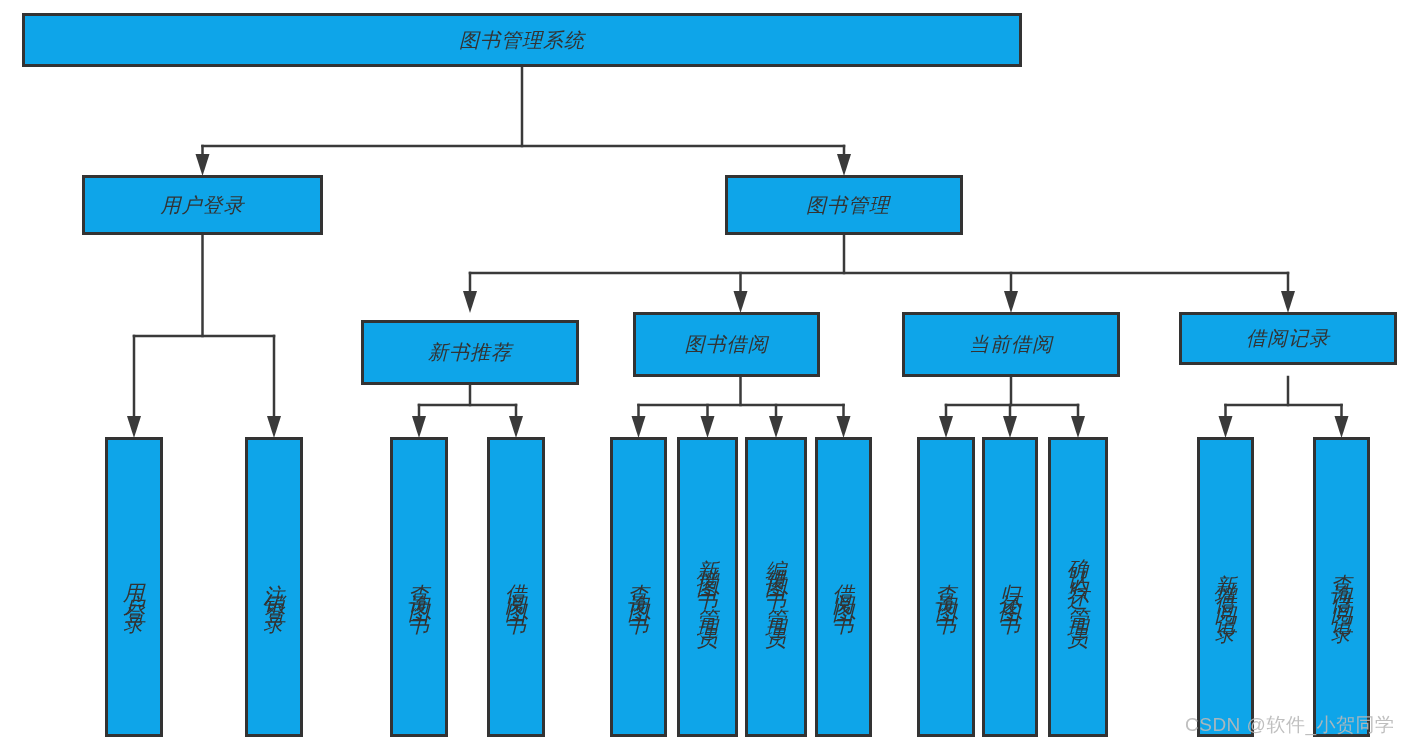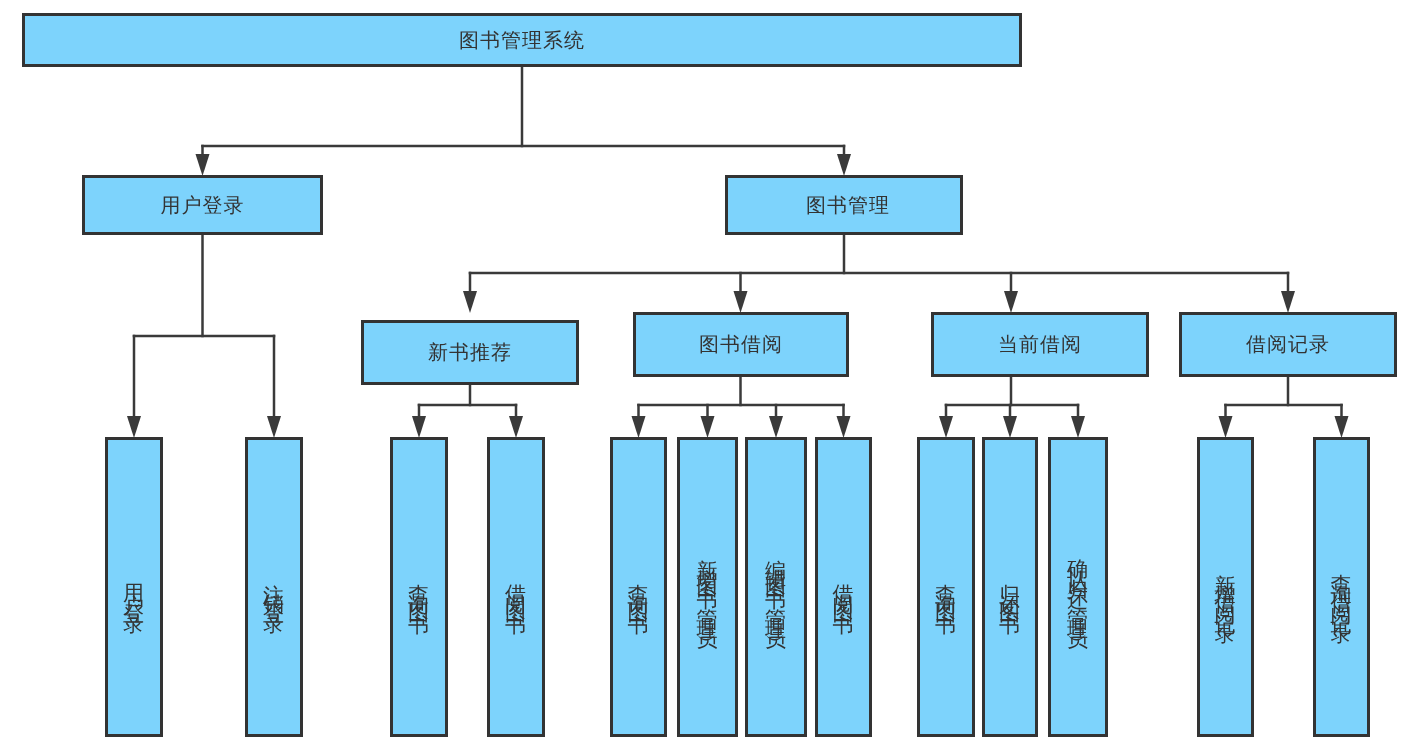--- a/index.html
+++ b/index.html
@@ -18,27 +18,28 @@
   #wires {
     position: absolute;
     left: 0; top: 0;
     width: 1405px;
     height: 747px;
     z-index: 1;
   }
   .node {
     position: absolute;
     box-sizing: border-box;
-    background: #7dd3fc;
+    background: #0ea5e9;
     border: 3px solid #333333;
     display: flex;
     align-items: center;
     justify-content: center;
     color: #333333;
     z-index: 2;
+    font-style: italic;
   }
   .node.h .lbl {
     font-size: 20px;
     letter-spacing: 1px;
     white-space: nowrap;
   }
   .node.v {
     writing-mode: vertical-rl;
     text-orientation: mixed;
   }
@@ -111,45 +112,46 @@
       <polygon points="1003,416 1017,416 1010,438" fill="#3a3a3a"></polygon>
       <line x1="1078" y1="405" x2="1078" y2="419" stroke="#3a3a3a" stroke-width="2.5" stroke-linecap="square"></line>
       <polygon points="1071,416 1085,416 1078,438" fill="#3a3a3a"></polygon>
       <line x1="1288" y1="377" x2="1288" y2="405" stroke="#3a3a3a" stroke-width="2.5" stroke-linecap="square"></line>
       <line x1="1225.5" y1="405" x2="1341.5" y2="405" stroke="#3a3a3a" stroke-width="2.5" stroke-linecap="square"></line>
       <line x1="1225.5" y1="405" x2="1225.5" y2="419" stroke="#3a3a3a" stroke-width="2.5" stroke-linecap="square"></line>
       <polygon points="1218.5,416 1232.5,416 1225.5,438" fill="#3a3a3a"></polygon>
       <line x1="1341.5" y1="405" x2="1341.5" y2="419" stroke="#3a3a3a" stroke-width="2.5" stroke-linecap="square"></line>
       <polygon points="1334.5,416 1348.5,416 1341.5,438" fill="#3a3a3a"></polygon>
     </svg>
+  <div id="watermark">CSDN @软件_小贺同学</div>
 <div class="node h" style="left: 22px; top: 13px; width: 1000px; height: 54px;">
       <span class="lbl">图书管理系统</span>
     </div>
     <div class="node h" style="left: 82px; top: 175px; width: 241px; height: 60px;">
       <span class="lbl">用户登录</span>
     </div>
     <div class="node h" style="left: 725px; top: 175px; width: 238px; height: 60px; padding-left: 8px;">
       <span class="lbl">图书管理</span>
     </div>
     <div class="node v" style="left: 105px; top: 437px; width: 58px; height: 300px;">
       <span class="lbl">用户登录</span>
     </div>
     <div class="node v" style="left: 245px; top: 437px; width: 58px; height: 300px;">
       <span class="lbl">注销登录</span>
     </div>
     <div class="node h" style="left: 361px; top: 320px; width: 218px; height: 65px;">
       <span class="lbl">新书推荐</span>
     </div>
-    <div class="node h" style="left: 633px; top: 312px; width: 216px; height: 65px;">
+    <div class="node h" style="left: 633px; top: 312px; width: 187px; height: 65px;">
       <span class="lbl">图书借阅</span>
     </div>
-    <div class="node h" style="left: 902px; top: 312px; width: 218px; height: 65px; margin-left: 29px;">
+    <div class="node h" style="left: 902px; top: 312px; width: 218px; height: 65px;">
       <span class="lbl">当前借阅</span>
     </div>
-    <div class="node h" style="left: 1179px; top: 312px; width: 218px; height: 65px;">
+    <div class="node h" style="left: 1179px; top: 312px; width: 218px; height: 53px;">
       <span class="lbl">借阅记录</span>
     </div>
     <div class="node v" style="left: 390px; top: 437px; width: 58px; height: 300px;">
       <span class="lbl">查询图书</span>
     </div>
     <div class="node v" style="left: 487px; top: 437px; width: 58px; height: 300px;">
       <span class="lbl">借阅图书</span>
     </div>
     <div class="node v" style="left: 610px; top: 437px; width: 57px; height: 300px;">
       <span class="lbl">查询图书</span>

